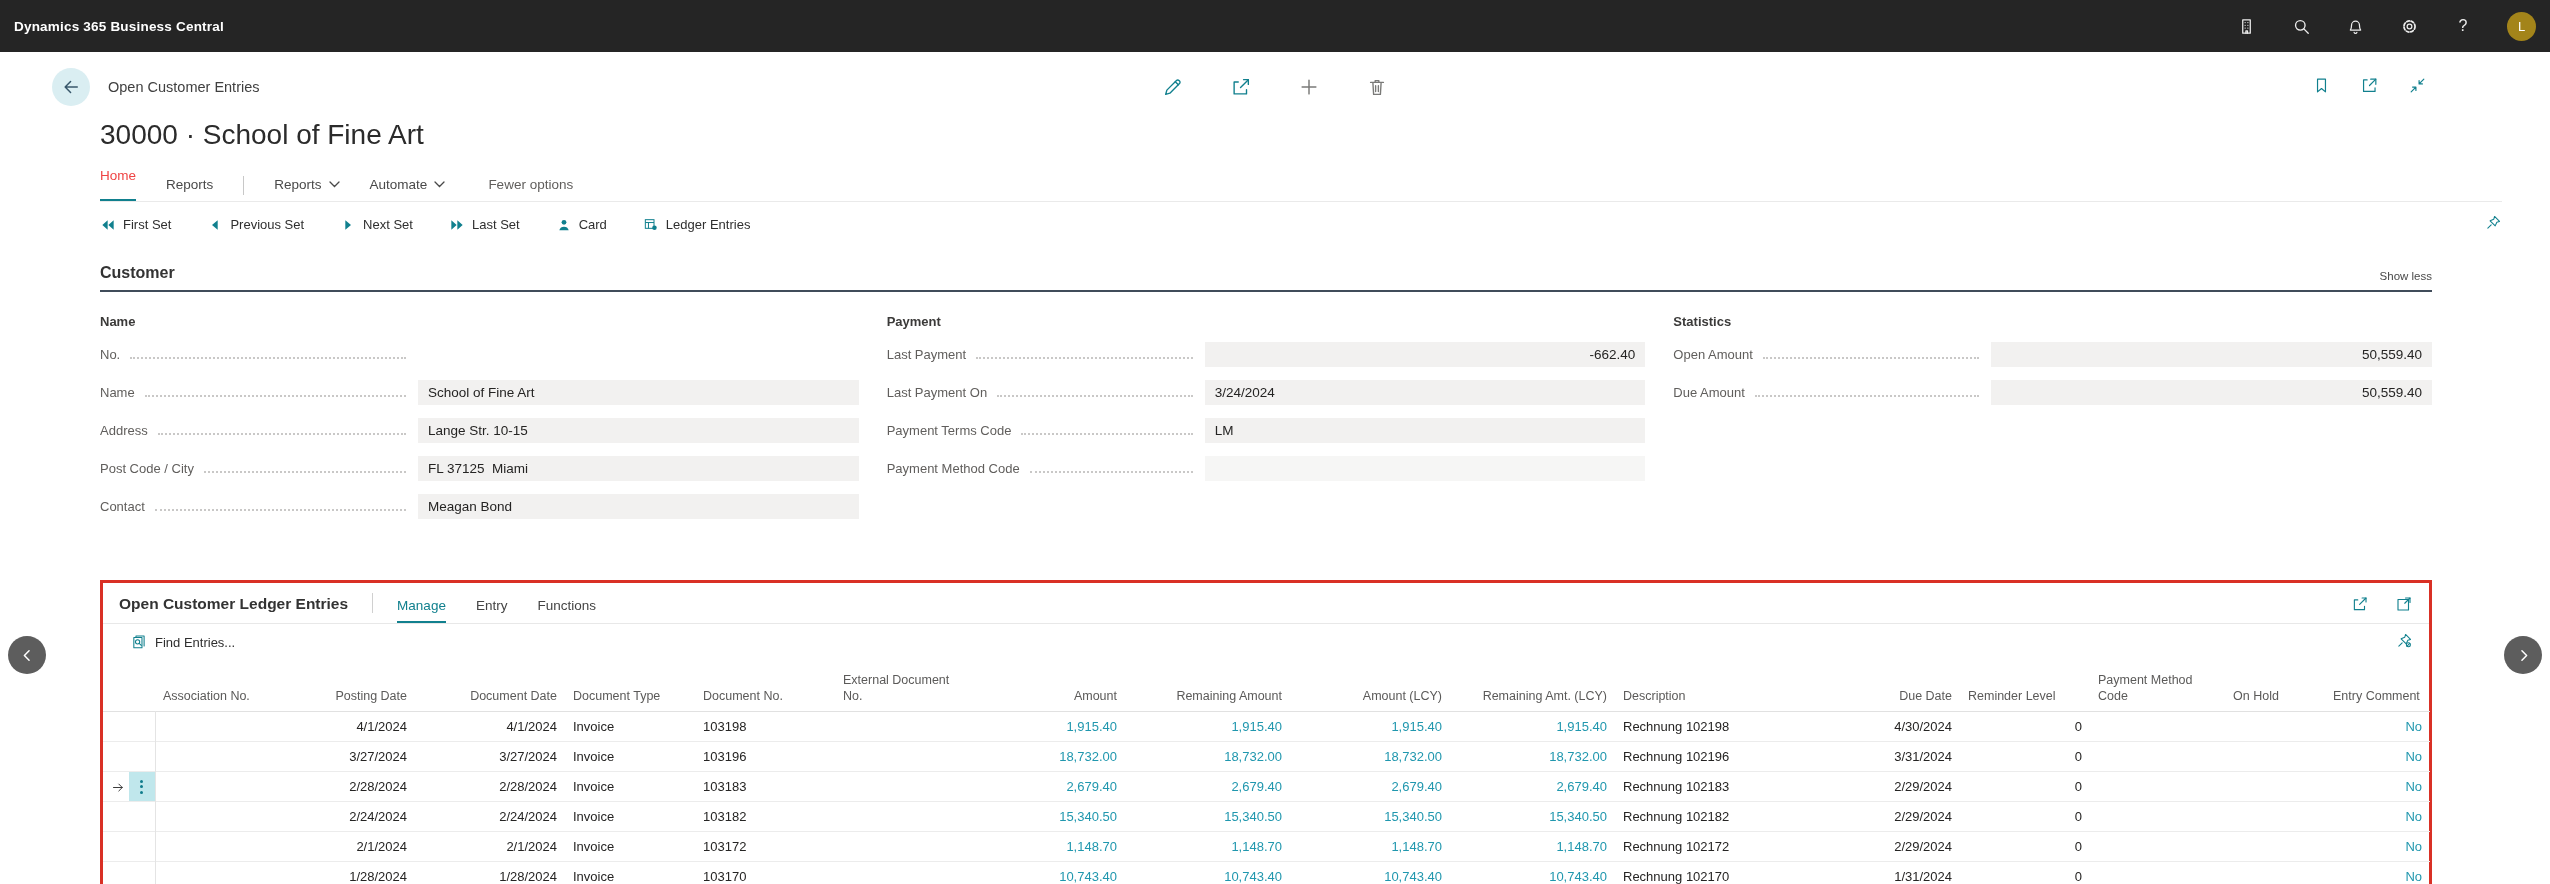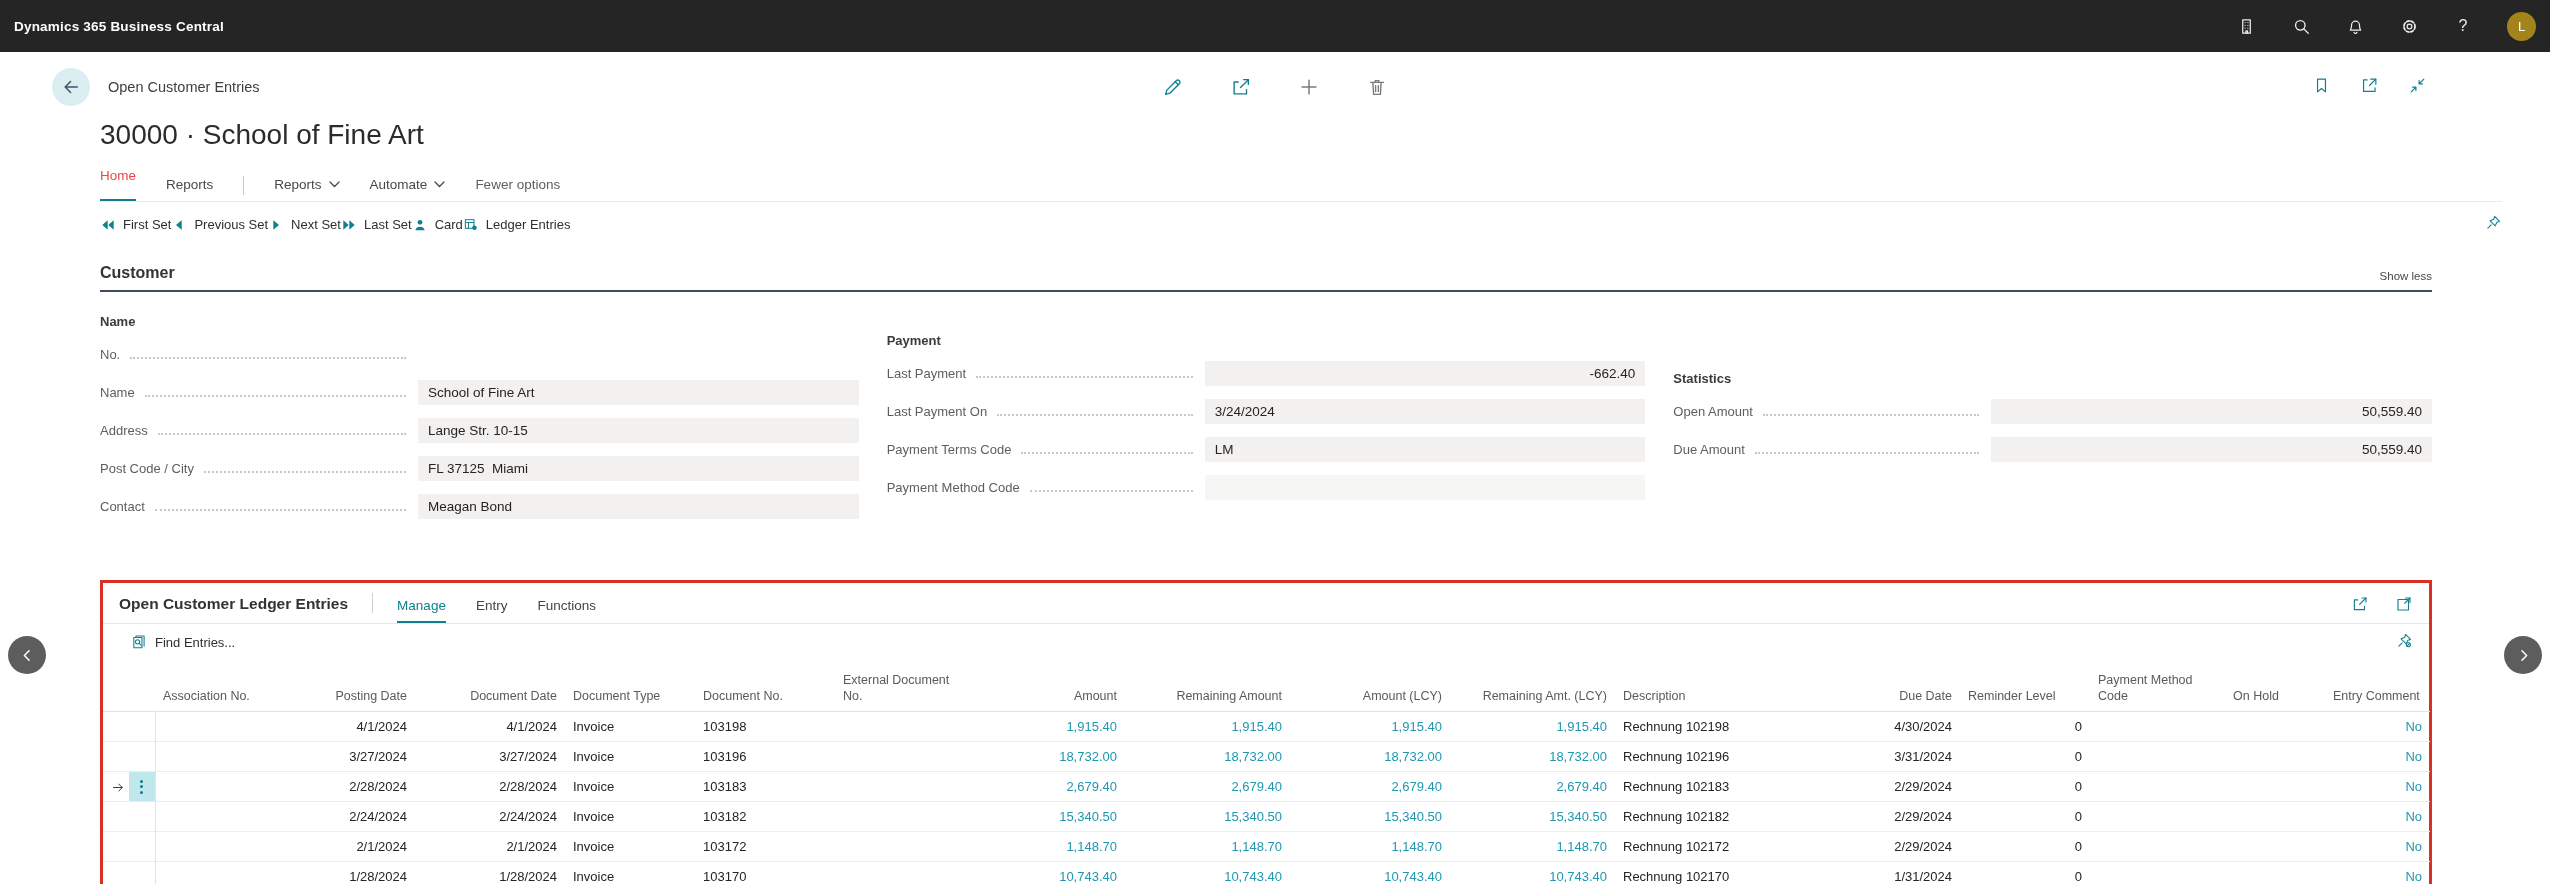--- a/index.html
+++ b/index.html
@@ -29,34 +29,34 @@
   .right-actions { position:absolute; right:120px; top:50%; transform:translateY(-50%); display:flex; align-items:center; gap:26px; color:#11808e; }
   .right-actions .ca-icon svg { width:19px; height:19px; }
 
   
   .page-title { margin:4px 0 0 100px; font-size:28px; line-height:34px; color:#2b2b2b; }
   .ribbon { margin:16px 0 0 100px; width:2402px; display:flex; align-items:flex-end; gap:30px; border-bottom:1px solid #eaeaea; }
   .rtab { font-size:13.5px; color:#494949; padding-bottom:9px; cursor:pointer; display:flex; align-items:center; gap:7px; }
   .rtab.active { color:#ef4444; border-bottom:2px solid #11808e; padding-bottom:16px; }
   .rtab .caret { color:#494949; }
   .rtab-div { width:1px; height:19px; background:#c8c8c8; margin-bottom:6px; }
-  .rtab.muted { color:#605e5c; }
-
-  .toolbar { margin:9px 0 0 100px; width:2402px; display:flex; align-items:center; height:27px; }
+  .rtab.muted { color:#605e5c;margin-left:13px; }
+
+  .toolbar { margin:9px 0 0 100px; width:2402px; display:flex; align-items:center; gap:36px; height:27px; }
   .tb-item { display:flex; align-items:center; gap:7px; font-size:13px; color:#2f2f2f; cursor:pointer; }
   .tb-item svg { width:16px; height:16px; color:#11808e; }
   .pin-right { margin-left:auto; color:#11808e; cursor:pointer; }
   .pin-right svg { width:17px; height:17px; }
 
   
   .cust-section { margin:26px 0 0 100px; width:2332px; }
   .sec-head { display:flex; align-items:flex-end; justify-content:space-between; border-bottom:2px solid #404c5a; padding-bottom:8px; }
   .sec-title { font-size:16px; font-weight:bold; color:#333; }
   .show-less { font-size:11.5px; color:#494949; cursor:pointer; }
-  .groups { display:flex; gap:28px;align-items:center; }
+  .groups { display:flex; gap:28px; }
   .group { flex:1; }
   .group-title { margin:22px 0 13px; font-size:13px; font-weight:bold; color:#3b3a39; }
   .field-row { display:flex; align-items:center; height:24px; margin-bottom:14px; }
   .field-label { width:318px; display:flex; align-items:center; font-size:13px; color:#605e5c; white-space:nowrap; }
   .leader { flex:1; border-bottom:2px dotted #c9c8c7; margin:8px 12px 0 10px; }
   .field-value { flex:1; height:25px; background:#f2f1f0; padding:0 10px; font-size:13.5px; color:#252423; line-height:25px; white-space:pre; overflow:hidden; cursor:default; }
   .field-value.right { text-align:right; }
   .field-value.link { color:#2097ae; cursor:pointer; }
   .field-value.empty { background:#f6f6f5; }
 

